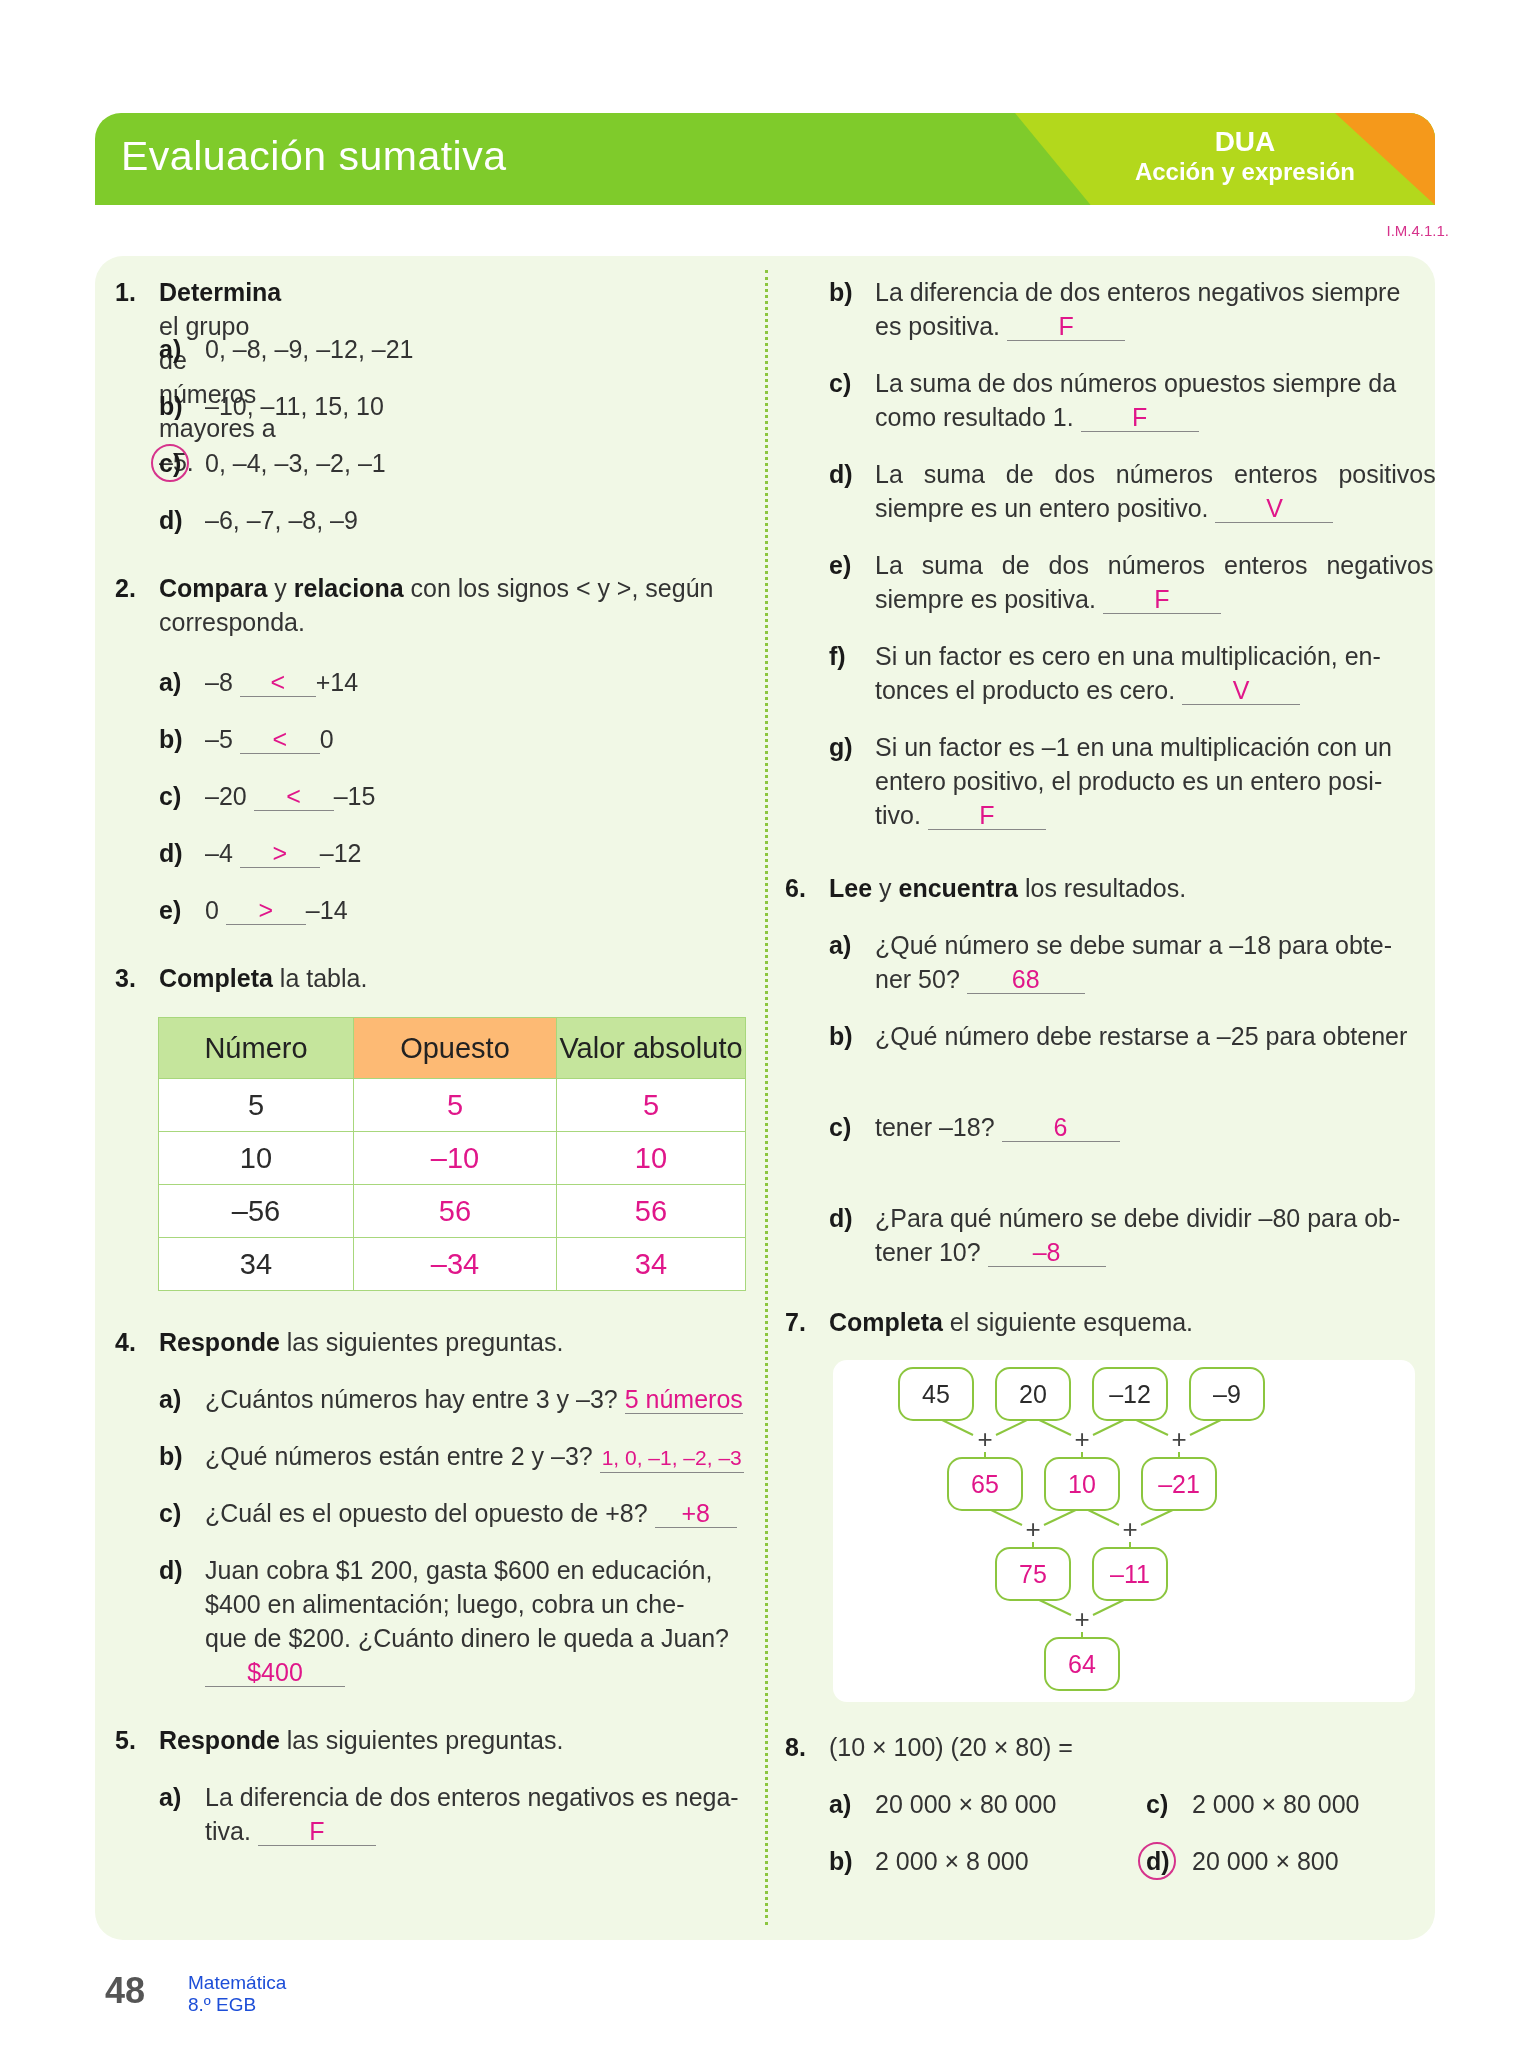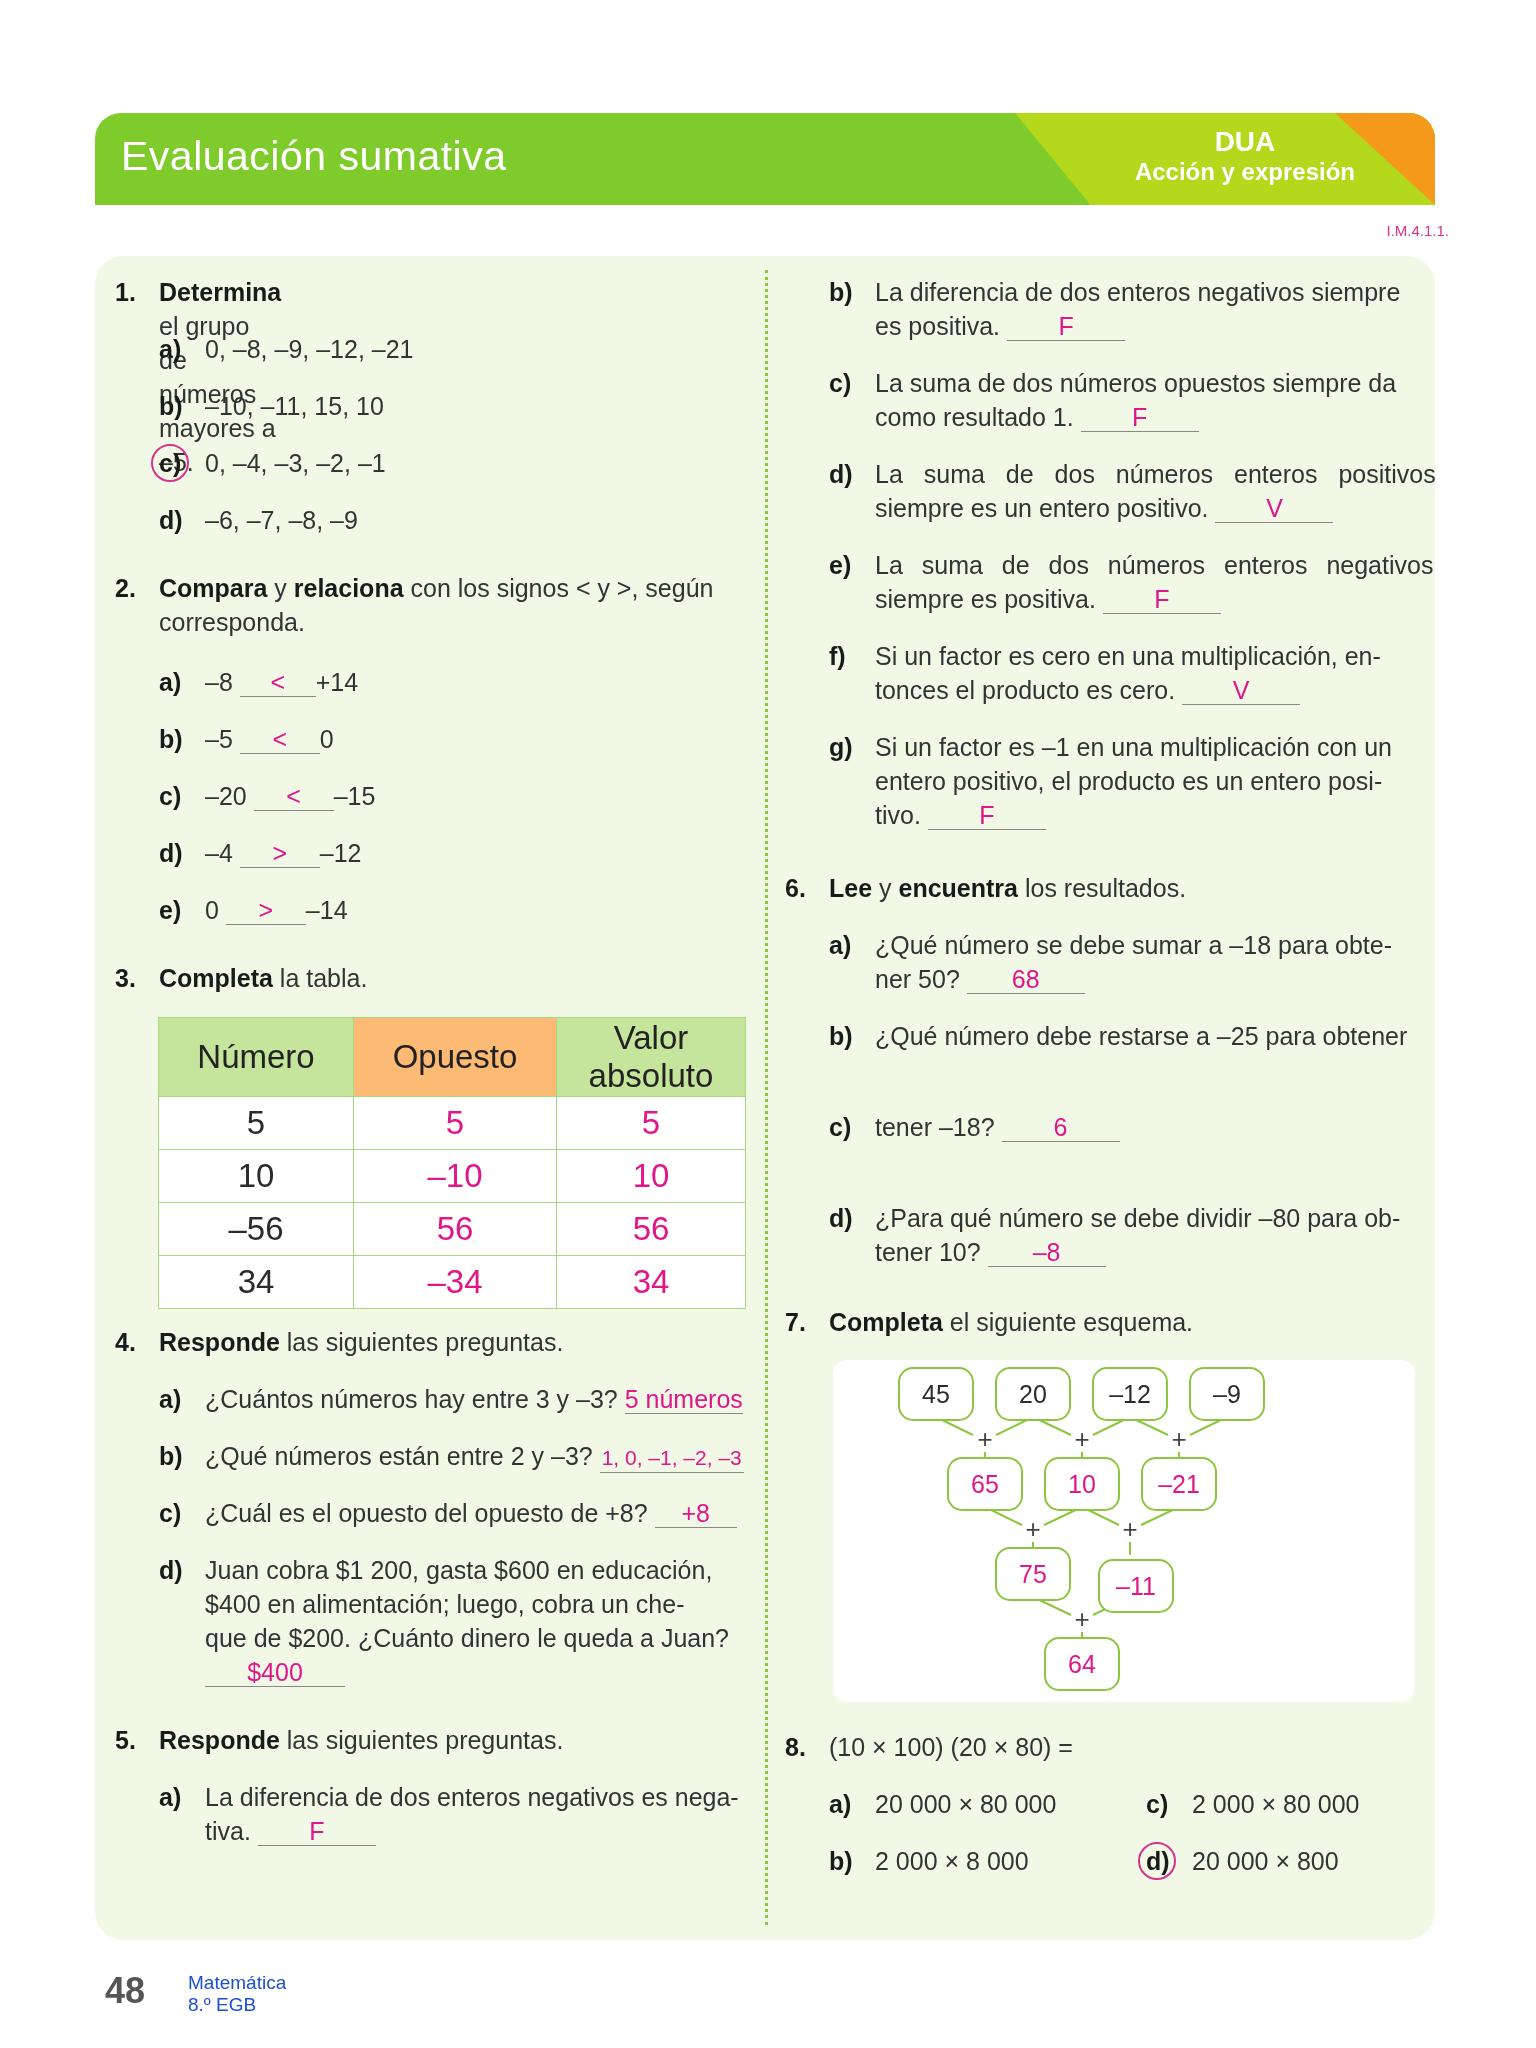--- a/index.html
+++ b/index.html
@@ -18,21 +18,21 @@
   .q{position:absolute;}
   .qn{position:absolute;left:0;font-weight:bold;color:#1a1a1a;}
   .qt{position:absolute;left:44px;}
   .b{font-weight:bold;color:#1a1a1a;}
   .opt{position:absolute;}
   .ol{position:absolute;left:0;font-weight:bold;color:#1a1a1a;}
   .ot{position:absolute;left:46px;}
   .blank{display:inline-block;border-bottom:1.5px solid #888;text-align:center;color:#e0168a;line-height:28px;vertical-align:baseline;}
   .pink{color:#e0168a;}
   .circle{position:absolute;width:34px;height:34px;border:2px solid #d6338c;border-radius:50%;left:-8px;top:-2px;}
-  table.t3{position:absolute;border-collapse:collapse;font-size:33px;}
+  table.t3{position:absolute;border-collapse:collapse;font-size:29px;}
   table.t3 td,table.t3 th{border:1.5px solid #a8d77c;text-align:center;font-weight:normal;height:50px;}
   table.t3 th{height:58px;color:#222;}
   .th-dark{background:#c5e59c;}
   .th-light{background:#fdba74;}
   table.t3 td{background:#fff;}
   .diagram{position:absolute;left:833px;top:1360px;width:582px;height:342px;background:#fff;border-radius:14px;}
   .box{position:absolute;width:72px;height:50px;border:2px solid #8cc63f;border-radius:15px;background:#fff;text-align:center;line-height:50px;font-size:25px;}
   .plus{position:absolute;font-size:26px;color:#444;width:20px;text-align:center;}
   .footer-num{position:absolute;left:105px;top:1970px;font-size:36px;font-weight:bold;color:#555;}
   .footer-sub{position:absolute;left:188px;top:1972px;font-size:19px;color:#1d4ed8;line-height:22px;}
@@ -299,21 +299,21 @@
   <div class="plus" style="left:239px;top:64px;">+</div>
   <div class="plus" style="left:336px;top:64px;">+</div>
 
   <div class="box pink" style="left:114px;top:97px;">65</div>
   <div class="box pink" style="left:211px;top:97px;">10</div>
   <div class="box pink" style="left:308px;top:97px;">–21</div>
   <div class="plus" style="left:190px;top:154px;">+</div>
   <div class="plus" style="left:287px;top:154px;">+</div>
 
   <div class="box pink" style="left:162px;top:187px;">75</div>
-  <div class="box pink" style="left:259px;top:199px;margin-left:6px;">–11</div>
+  <div class="box pink" style="left:259px;top:187px;">–11</div>
   <div class="plus" style="left:239px;top:244px;">+</div>
 
   <div class="box pink" style="left:211px;top:277px;">64</div>
 </div>
 
 <div class="col" style="left:785px;top:1730px;width:640px;">
   <div class="q" style="top:0;">
     <span class="qn">8.</span>
     <span class="qt" style="white-space:nowrap">(10 × 100) (20 × 80) =</span>
   </div>

